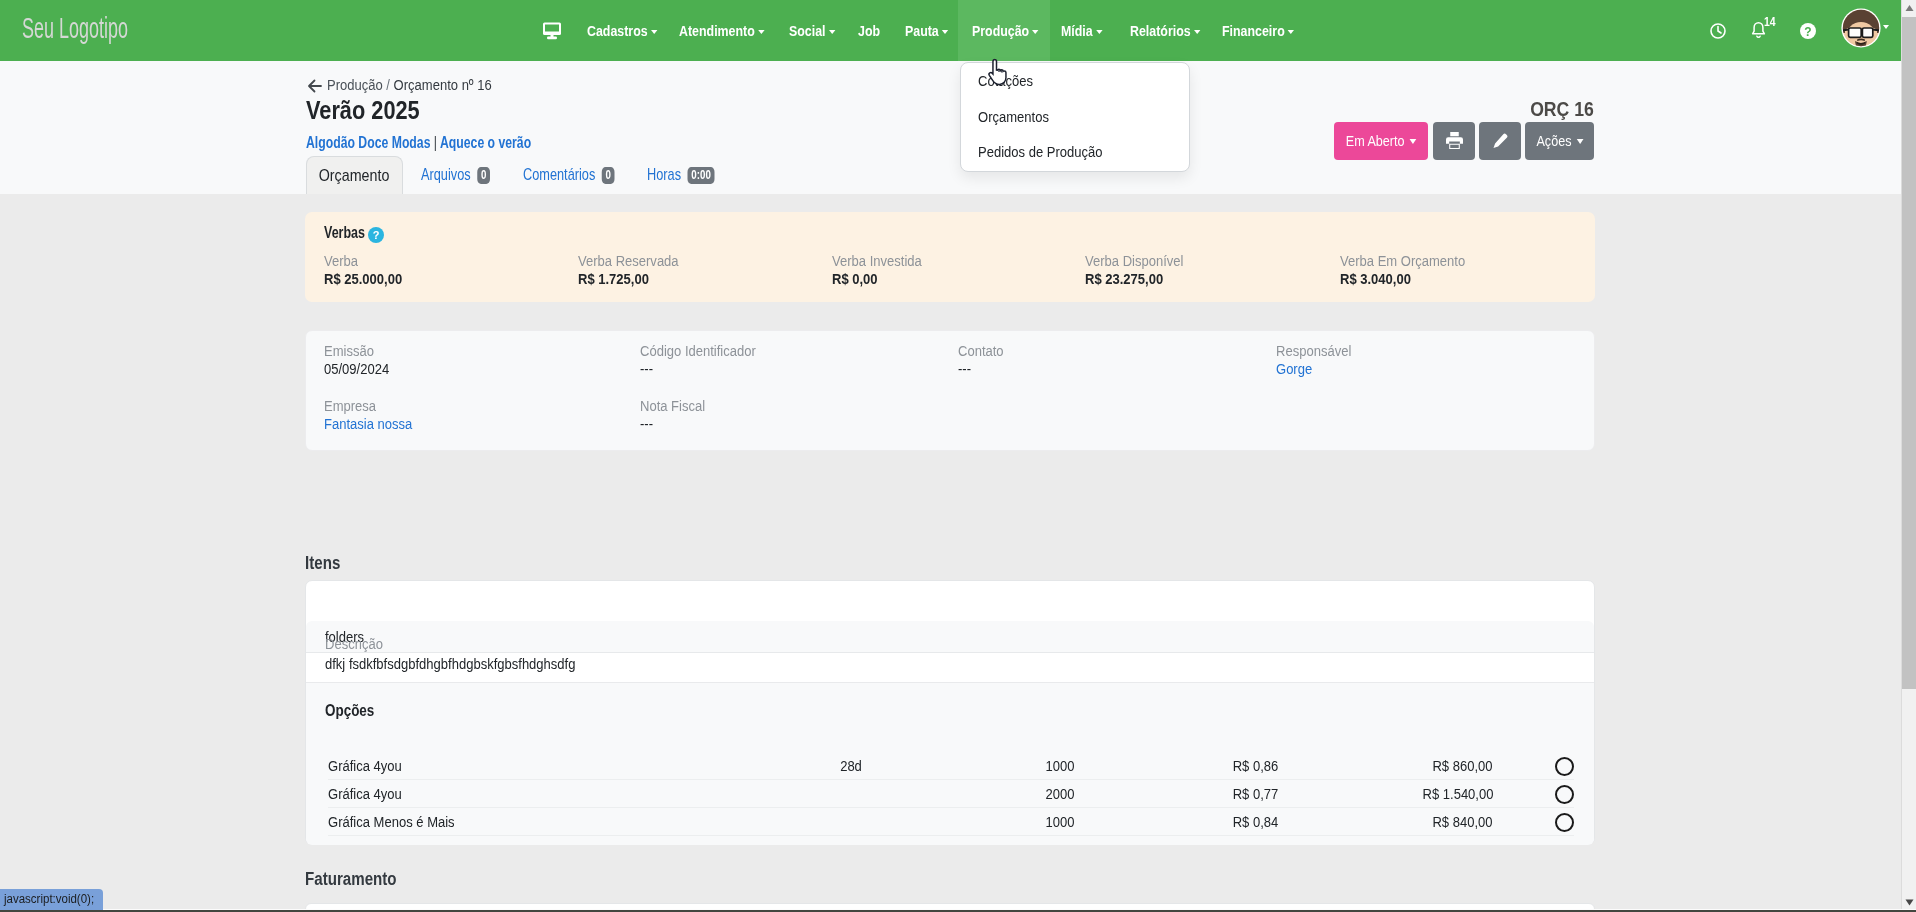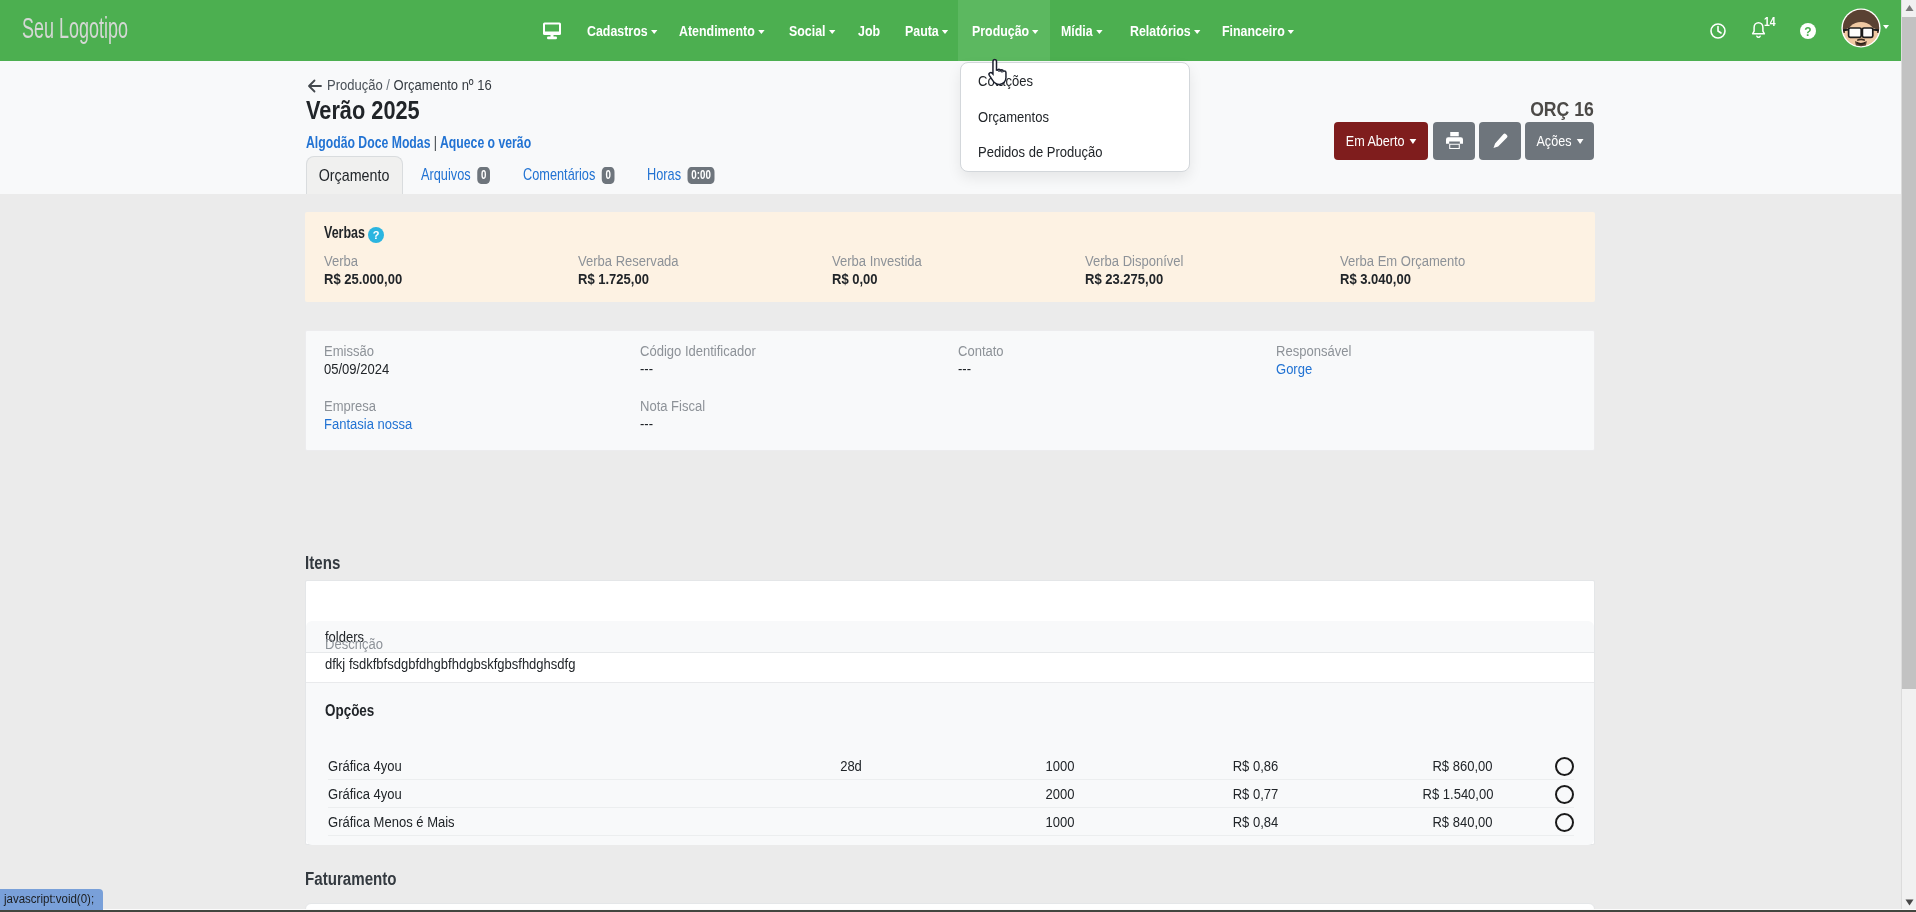--- a/index.html
+++ b/index.html
@@ -19,35 +19,35 @@
 
 
 #header { position:absolute; left:0; top:61px; width:1916px; height:133px; background:#f8f9fa; }
 #crumb { position:absolute; left:305px; top:15px; font-size:15.5px; color:#495057; }
 #crumb .dark { color:#343a40; }
 #title { position:absolute; left:306px; top:35px; font-size:25px; font-weight:700; color:#212529; transform:scaleX(.87)!important; transform-origin:left top; white-space:nowrap; }
 #sublinks { position:absolute; left:306px; top:72px; font-size:17px; font-weight:700; color:#2273d3; transform:scaleX(.72)!important; transform-origin:left top; white-space:nowrap; }
 #sublinks .sep { color:#343a40; font-weight:400; }
 #orc { position:absolute; right:322px; top:36px; font-size:21px; font-weight:700; color:#4c4a47; transform:scaleX(.84); transform-origin:right top; white-space:nowrap; }
 .btn { position:absolute; top:61px; height:38px; border-radius:4px; color:#fff; font-size:15px; text-align:center; }
-#btn-aberto { left:1334px; width:94px; background:#7f1d1d; line-height:38px; }
+#btn-aberto { left:1334px; width:94px; background:#ec4899; line-height:38px; }
 #btn-print { left:1433px; width:42px; background:#6e757c; }
 #btn-edit { left:1479px; width:42px; background:#6e757c; }
 #btn-acoes { left:1525px; width:69px; background:#6e757c; line-height:38px; }
 .caret2 { display:inline-block; width:0; height:0; border-left:4.5px solid transparent; border-right:4.5px solid transparent; border-top:5px solid #fff; margin-left:6px; vertical-align:2px; }
 
 
 #tab-active { position:absolute; left:306px; top:95px; width:97px; height:38px; background:#f0f0ef; border:1px solid #d9dcde; border-bottom:none; border-radius:8px 8px 0 0; text-align:center; line-height:37px; font-size:17px; color:#212529; }
 .tablink { position:absolute; top:95px; height:38px; line-height:38px; font-size:17px; color:#2273d3; transform:scaleX(.75); transform-origin:left center; white-space:nowrap; }
 .badge { display:inline-block; background:#6e757c; color:#fff; font-size:13px; font-weight:700; border-radius:5px; padding:1px 5px 2px; margin-left:4px; vertical-align:1px; line-height:14px; }
 
 
 #content { position:absolute; left:0; top:193px; width:1916px; height:719px; background:#ebebeb; overflow:hidden; }
 
-.panel { position:absolute; left:305px; width:1290px; border-radius:2px; }
+.panel { position:absolute; left:305px; width:1290px; border-radius:7px; }
 #verbas { top:19px; height:90px; background:#fdf2e3; }
 .vlbl { position:absolute; font-size:15.5px; color:#8d9298; transform:scaleX(.84); transform-origin:left top; white-space:nowrap; }
 .vval { position:absolute; font-size:15.5px; color:#212529; font-weight:700; transform:scaleX(.84); transform-origin:left top; white-space:nowrap; }
 
 #card1 { top:137px; height:121px; background:#f8f9fa; border:1px solid #ececee; }
 #card2 { top:272px; height:71px; background:#fff; border:1px solid #e7e9eb; }
 .link { color:#2273d3; }
 
 #itens-h { position:absolute; left:305px; top:360px; font-size:18px; font-weight:700; color:#343a40; }
 #itens-card { top:387px; height:265px; background:#fff; border:1px solid #e4e6e8; }

